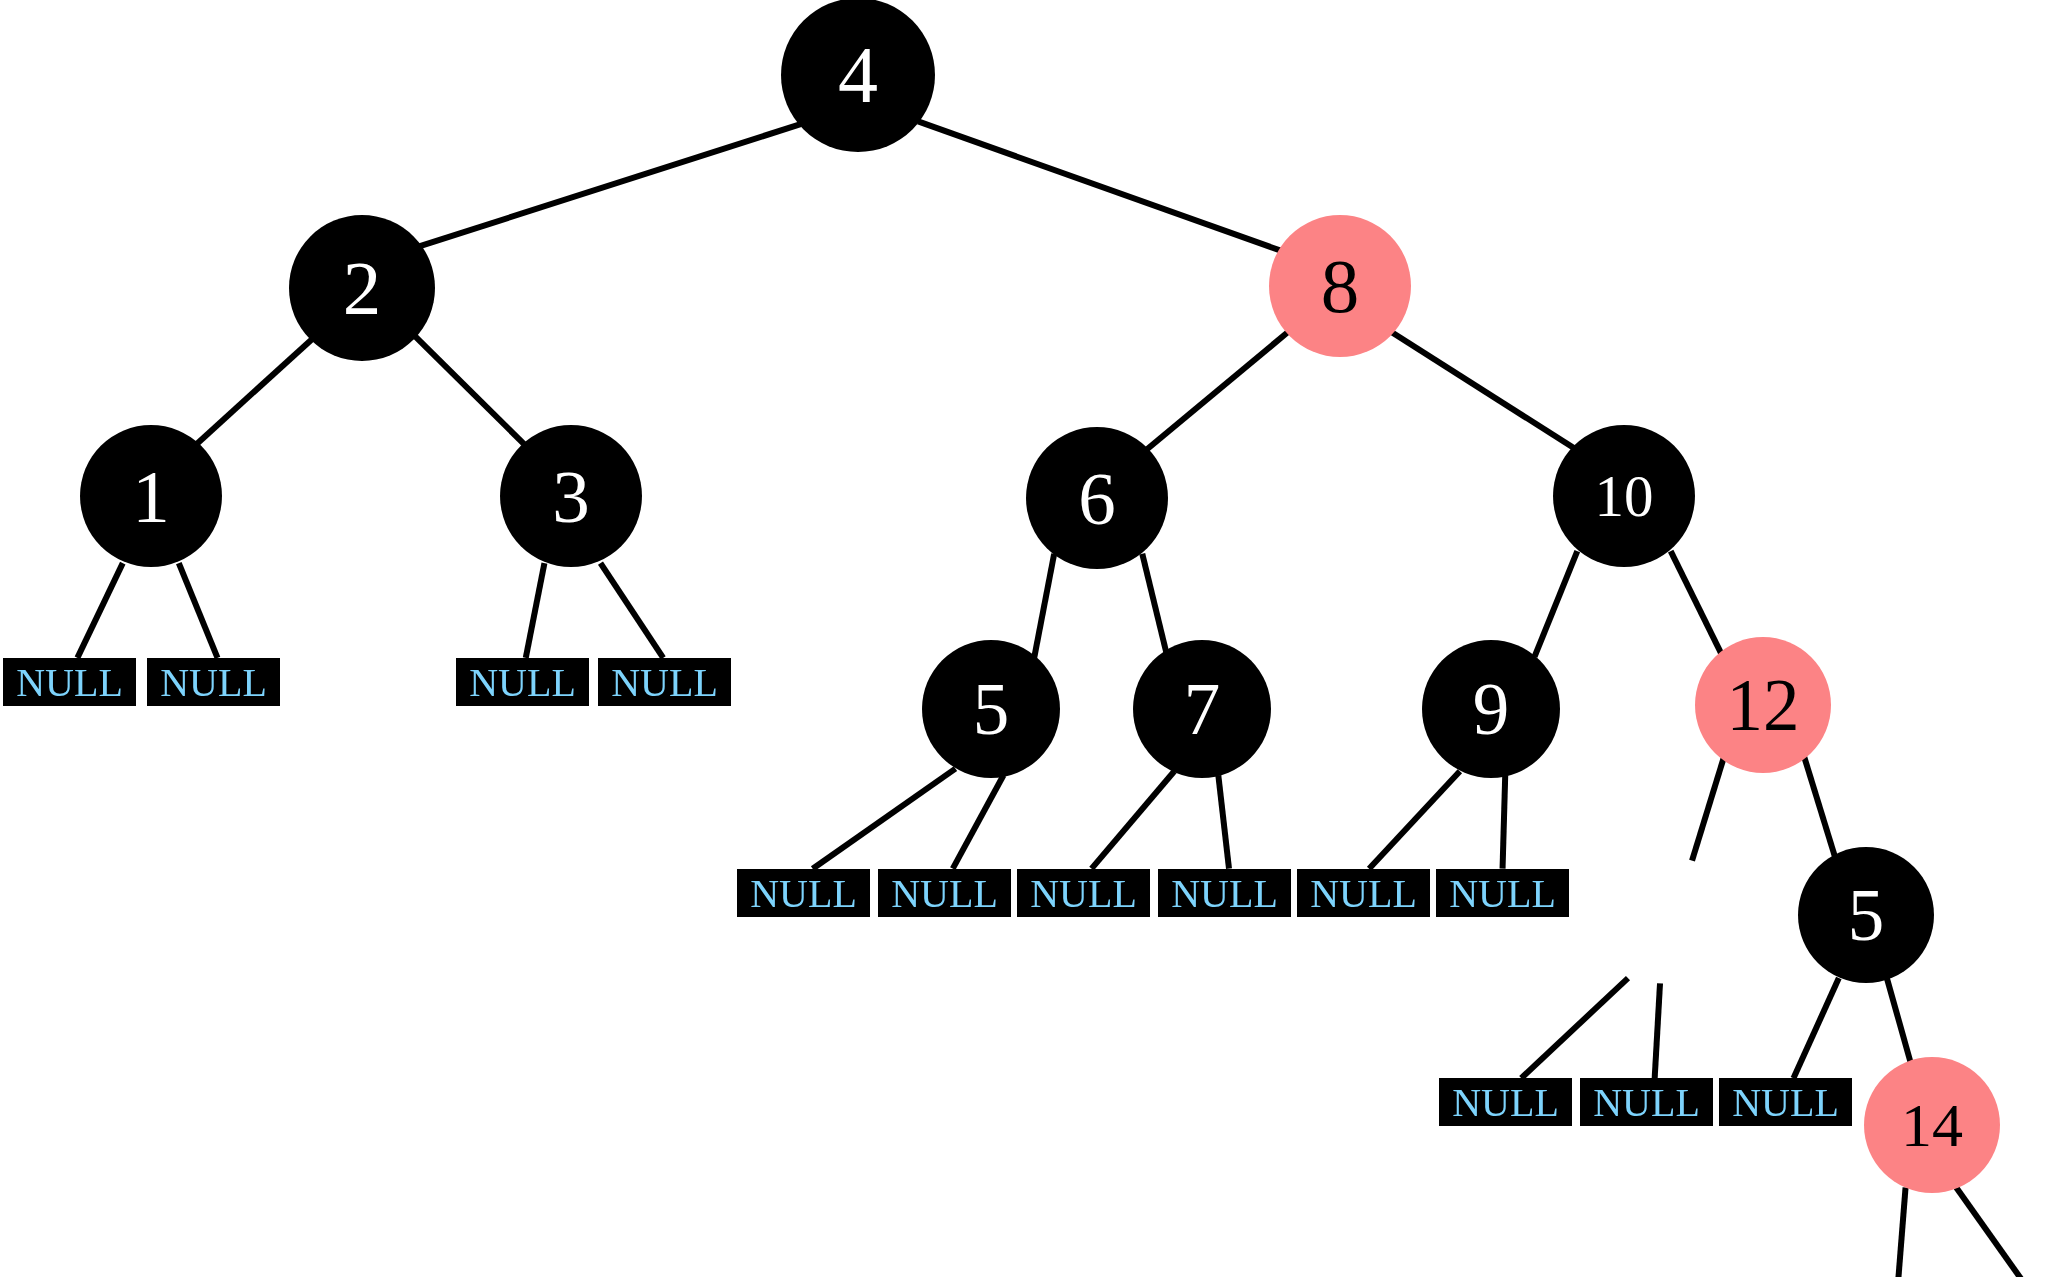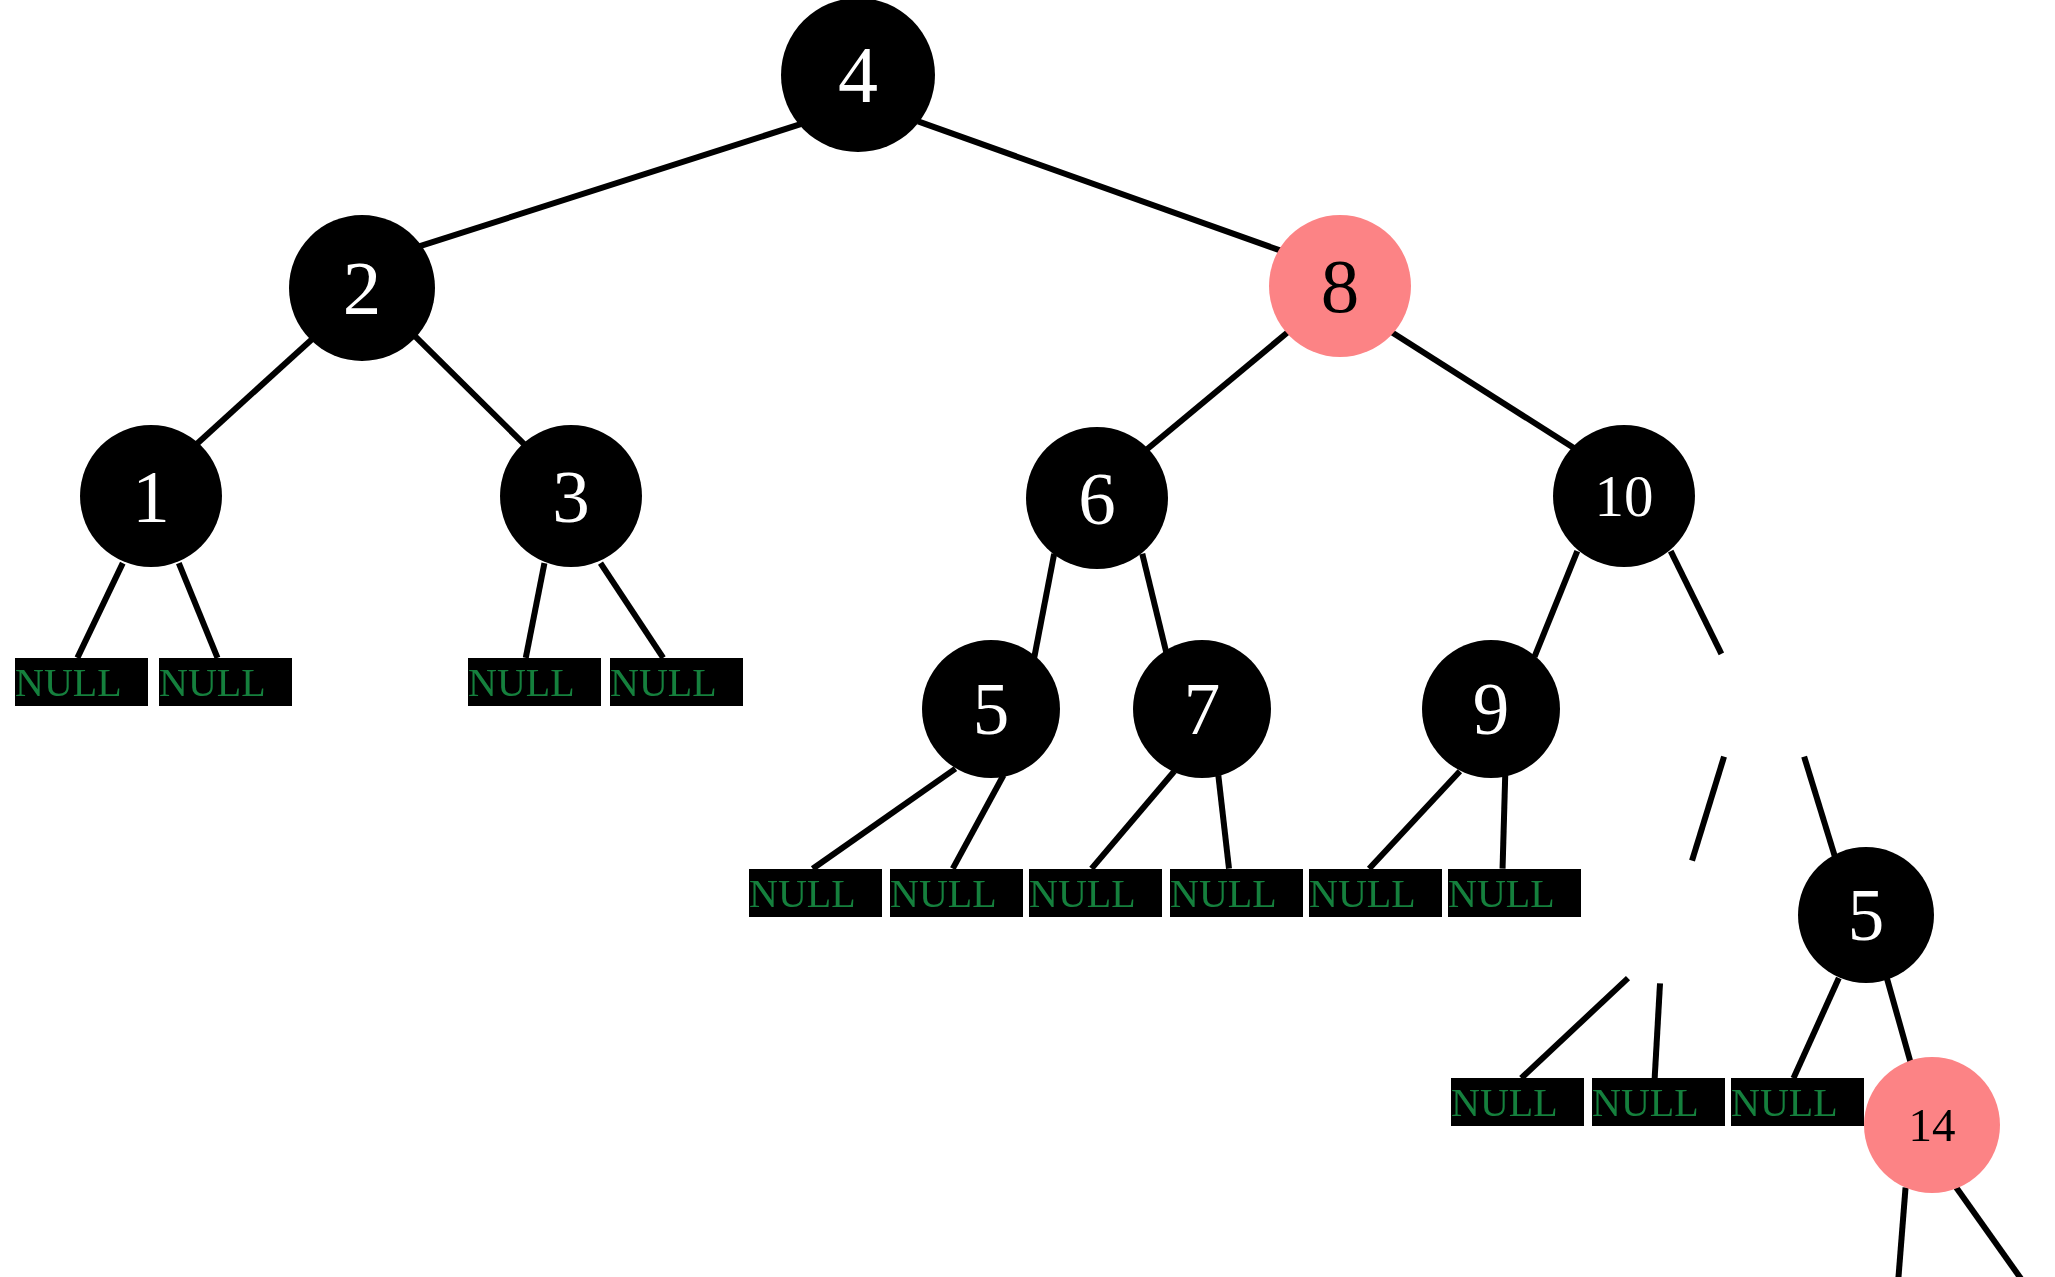--- a/index.html
+++ b/index.html
@@ -48,29 +48,29 @@
     background: #000000;
     color: #ffffff;
   }
   .tree-node.red {
     background: #fc8385;
     color: #000000;
   }
   .null-leaf {
     position: absolute;
     background: #000000;
-    color: #15803d;
+    color: #7dd3fc;
     display: flex;
     align-items: center;
+    justify-content: center;
     font-family: "Liberation Serif", "DejaVu Serif", serif;
     letter-spacing: 0px;
     box-sizing: border-box;
     user-select: none;
     white-space: nowrap;
-    margin-left: 12px;
   }
 </style>
 </head>
 <body>
 
 <div id="tree-canvas">
 
   <svg id="edge-layer" viewBox="0 0 1540 957" preserveAspectRatio="none" xmlns="http://www.w3.org/2000/svg">
       <line x1="600" y1="93" x2="310" y2="186" stroke="#000000" stroke-width="6" stroke-linecap="butt" vector-effect="non-scaling-stroke"></line>
       <line x1="688" y1="91" x2="963" y2="189" stroke="#000000" stroke-width="6" stroke-linecap="butt" vector-effect="non-scaling-stroke"></line>
@@ -126,24 +126,27 @@
       </div>
       <div class="tree-node black" style="width: 138px; height: 138px; left: 922px; top: 640px; font-size: 73px;">
         <span>5</span>
       </div>
       <div class="tree-node black" style="width: 138px; height: 138px; left: 1133px; top: 640px; font-size: 73px;">
         <span>7</span>
       </div>
       <div class="tree-node black" style="width: 138px; height: 138px; left: 1422px; top: 640px; font-size: 73px;">
         <span>9</span>
       </div>
+      <div class="tree-node red" style="width: 136px; height: 136px; left: 1695px; top: 637px; font-size: 73px;">
+        <span>12</span>
+      </div>
       <div class="tree-node black" style="width: 136px; height: 136px; left: 1798px; top: 847px; font-size: 73px;">
         <span>5</span>
       </div>
-      <div class="tree-node red" style="width: 136px; height: 136px; left: 1864px; top: 1057px; font-size: 47px;">
+      <div class="tree-node red" style="width: 136px; height: 136px; left: 1864px; top: 1057px; font-size: 62px;">
         <span>14</span>
       </div>
       <div class="null-leaf" style="left: 3px; top: 658px; width: 133px; height: 48px; font-size: 40px;">
         <span>NULL</span>
       </div>
       <div class="null-leaf" style="left: 147px; top: 658px; width: 133px; height: 48px; font-size: 40px;">
         <span>NULL</span>
       </div>
       <div class="null-leaf" style="left: 456px; top: 658px; width: 133px; height: 48px; font-size: 40px;">
         <span>NULL</span>

